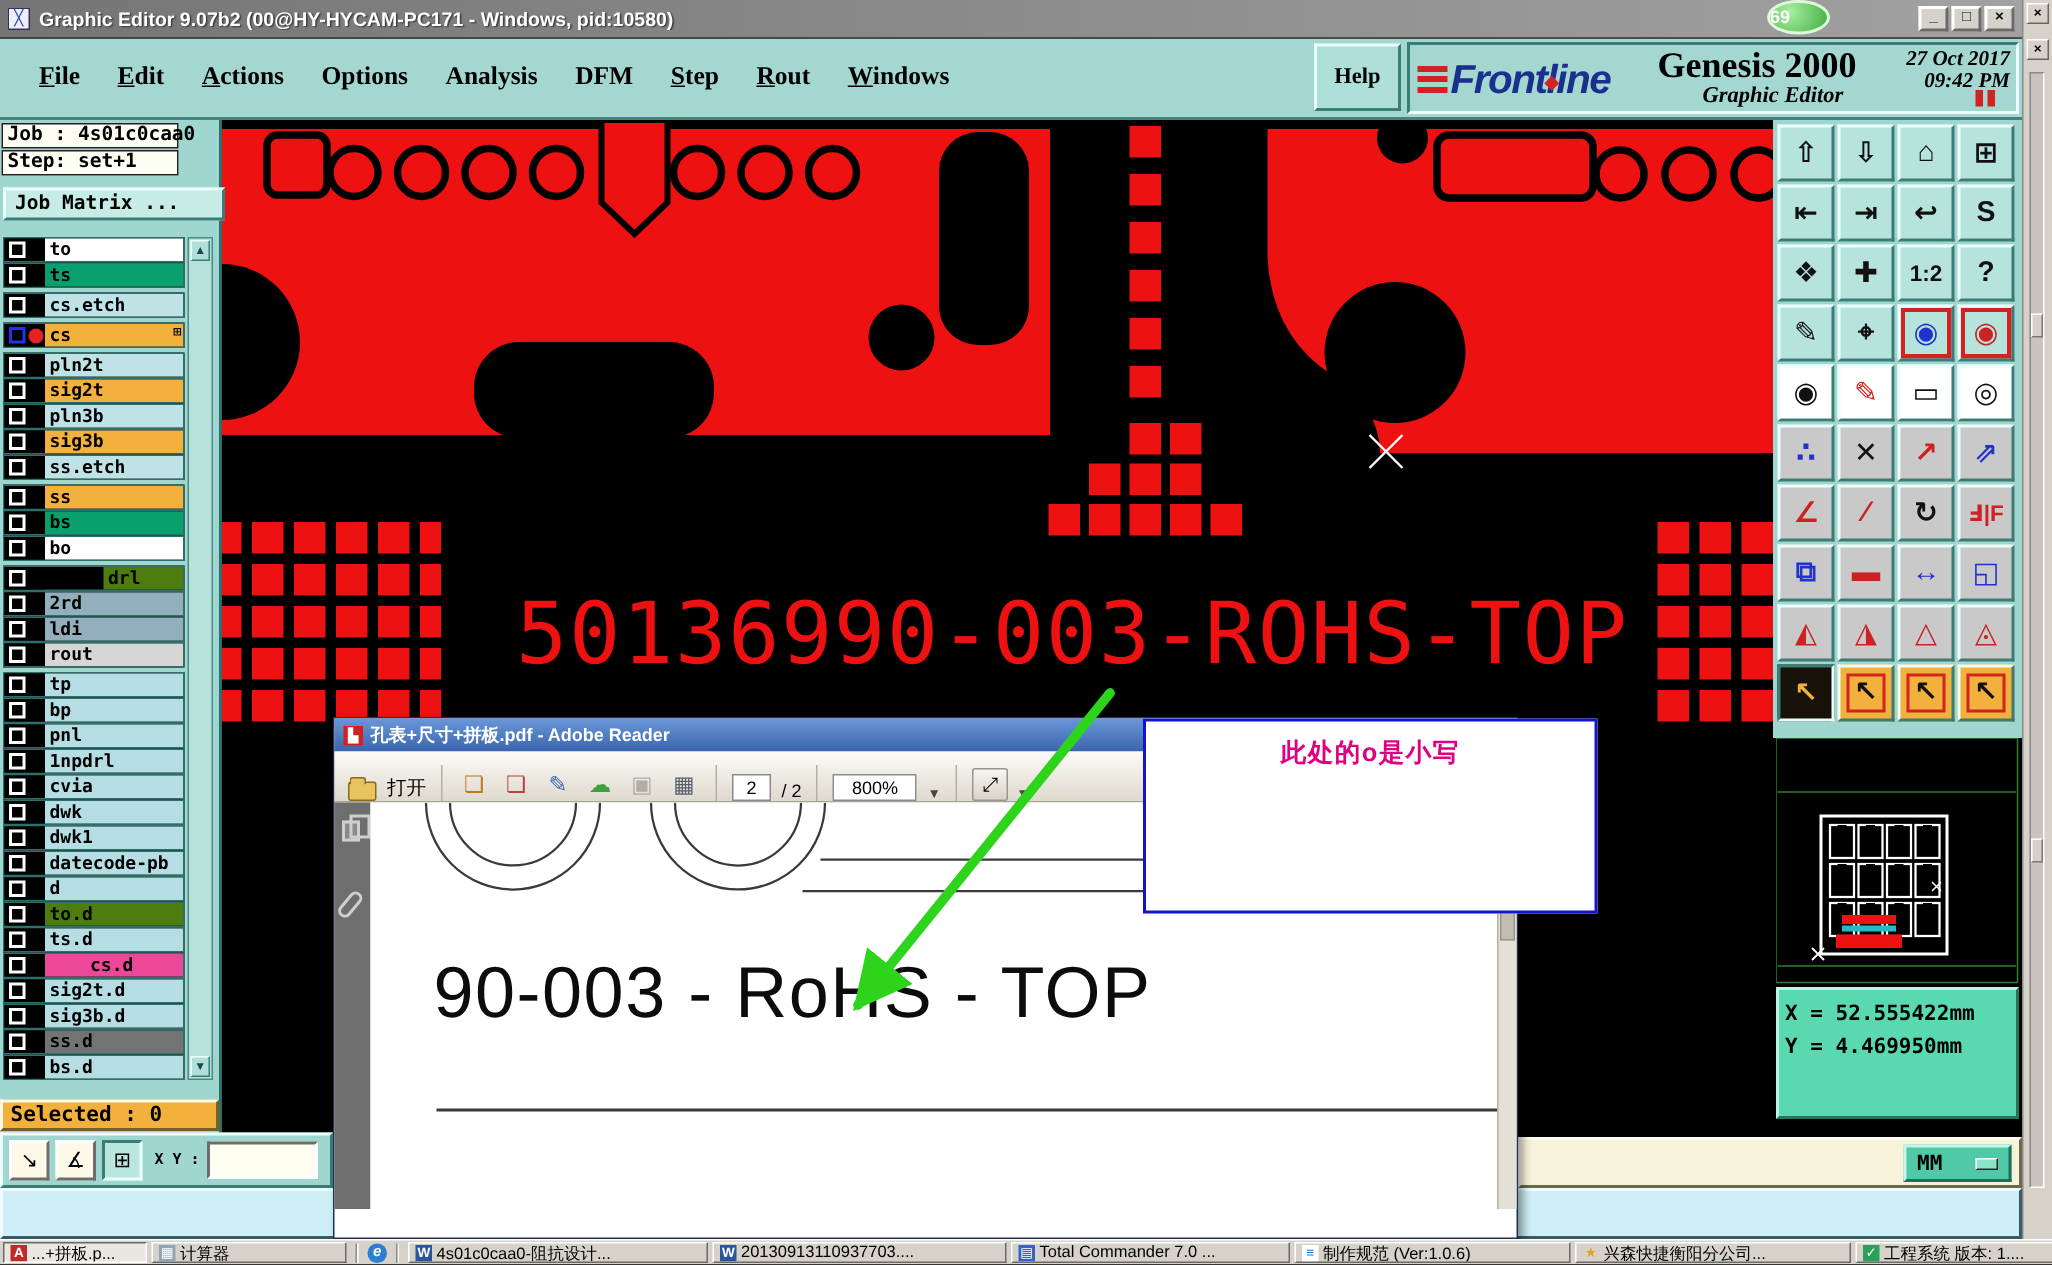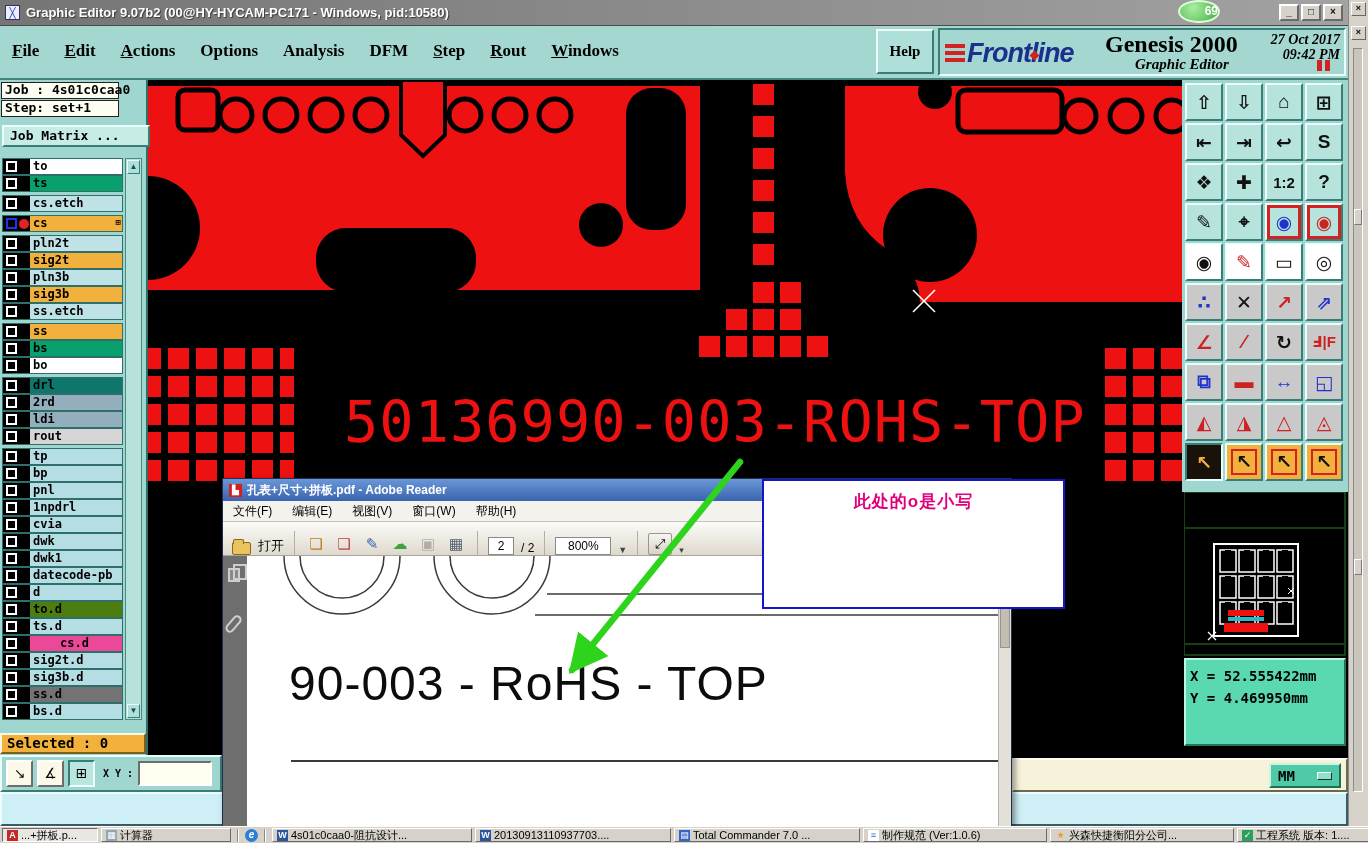--- a/index.html
+++ b/index.html
@@ -4,24 +4,24 @@
 <style>
   *{box-sizing:border-box;margin:0;padding:0}
   html,body{width:1368px;height:843px}
   body{font-family:"Liberation Sans","DejaVu Sans",sans-serif;background:#000;position:relative;overflow:hidden}
   u{text-decoration:underline}
   
   .titlebar{position:absolute;left:0;top:0;width:1348px;height:26px;background:linear-gradient(90deg,#757575,#a2a2a2);display:flex;align-items:center;padding:0 5px;border-bottom:1px solid #4a4a4a;z-index:2}
   .title-icon{width:15px;height:15px;background:#eef;border:1px solid #335;color:#2343b5;font-size:10px;line-height:13px;text-align:center;font-weight:bold;margin-right:6px}
   .title-text{color:#fff;font-weight:bold;font-size:13px;text-shadow:1px 1px 1px #3a3a3a;flex:1;white-space:nowrap;overflow:hidden}
   .win-btn{width:20px;height:17px;margin-left:2px;background:#d6d2ca;border:2px solid;border-color:#fff #6a6a6a #6a6a6a #fff;font-size:10px;line-height:11px;text-align:center;font-weight:bold;color:#111}
-  .badge{position:absolute;left:1178px;top:0;width:42px;height:23px;border-radius:50%;background:radial-gradient(circle at 35% 30%,#a9eda1,#3fae3f);border:2px solid #dcfbd6;color:#fff;font-weight:bold;font-size:12px;text-align:right;line-height:18px;z-index:6}
+  .badge{position:absolute;left:1178px;top:0;width:42px;height:23px;border-radius:50%;background:radial-gradient(circle at 35% 30%,#a9eda1,#3fae3f);border:2px solid #dcfbd6;color:#fff;font-weight:bold;font-size:12px;text-align:left;line-height:18px;z-index:6}
   
   .menubar{position:absolute;left:0;top:26px;width:1348px;height:54px;background:#a3d7d0;border-bottom:2px solid #44847e;z-index:2}
-  .menu-items{position:absolute;left:12px;top:0;height:50px;display:flex;align-items:center;gap:25px}
+  .menu-items{position:absolute;left:26px;top:0;height:50px;display:flex;align-items:center;gap:25px}
   .menu-item{font-family:"Liberation Serif","DejaVu Serif",serif;font-weight:bold;font-size:17px;color:#000;cursor:default}
   .help-btn{position:absolute;left:876px;top:3px;width:58px;height:45px;background:#aedfd8;border:2px solid;border-color:#eafffb #3a7d76 #3a7d76 #eafffb;font-family:"Liberation Serif","DejaVu Serif",serif;font-weight:bold;font-size:15px;text-align:center;line-height:40px}
   .brand{position:absolute;left:938px;top:2px;width:408px;height:48px;background:#a3d7d0;border:2px solid;border-color:#3a7d76 #eafffb #eafffb #3a7d76}
   .speed{position:absolute;left:5px;top:14px;width:20px;height:19px;background:repeating-linear-gradient(180deg,#d42222 0 4px,transparent 4px 7px)}
   .logo-text{position:absolute;left:27px;top:8px;font-style:italic;font-weight:bold;font-size:27px;color:#1b2f8c;letter-spacing:-1px}
   .logo-dot{position:absolute;left:91px;top:22px;width:7px;height:7px;background:#d42222;transform:rotate(45deg)}
   .product{position:absolute;left:165px;top:1px;font-family:"Liberation Serif","DejaVu Serif",serif;font-weight:bold;font-size:24px;color:#000}
   .brand-date{position:absolute;right:4px;top:2px;font-family:"Liberation Serif","DejaVu Serif",serif;font-style:italic;font-weight:bold;font-size:14px;text-align:right;line-height:15px}
   .subtitle{position:absolute;left:195px;bottom:1px;font-family:"Liberation Serif","DejaVu Serif",serif;font-style:italic;font-weight:bold;font-size:15px}
   .pause{position:absolute;right:14px;bottom:3px;display:flex;gap:3px}
@@ -334,21 +334,21 @@
       <div class="layer-row">
         <div class="lr-check">
           <div class="cb"></div>
         </div>
         <div class="lr-name" style="background: rgb(255, 255, 255);">bo</div>
       </div>
       <div class="layer-row gap">
         <div class="lr-check">
           <div class="cb"></div>
         </div>
-        <div class="lr-name" style="background: #0f766e;">drl</div>
+        <div class="lr-name" style="background: #4d7c0f; margin-left: 39px;">drl</div>
       </div>
       <div class="layer-row">
         <div class="lr-check">
           <div class="cb"></div>
         </div>
         <div class="lr-name" style="background: rgb(147, 174, 188);">2rd</div>
       </div>
       <div class="layer-row">
         <div class="lr-check">
           <div class="cb"></div>
@@ -648,27 +648,20 @@
     <span class="mm-ind"></span>
   </div>
 </div>
 <div class="cyan-strip"></div>
 
 <div class="pdf">
   <div class="pdf-title">
     <span class="pdf-icon">▙</span>
     <span>孔表+尺寸+拼板.pdf - Adobe Reader</span>
   </div>
-  <div class="pdf-menu" id="pdf-menu">
-      <span>文件(F)</span>
-      <span>编辑(E)</span>
-      <span>视图(V)</span>
-      <span>窗口(W)</span>
-      <span>帮助(H)</span>
-    </div>
   <div class="pdf-toolbar">
     <span class="folder"></span>
     <span>打开</span>
     <span class="pt-sep"></span>
     <span id="pdf-icons" style="display:flex;gap:6px">
         <span class="pt-icon" style="color: rgb(192, 120, 32);">❏</span>
         <span class="pt-icon" style="color: rgb(192, 64, 64);">❏</span>
         <span class="pt-icon" style="color: rgb(58, 102, 176);">✎</span>
         <span class="pt-icon" style="color: rgb(63, 160, 64);">☁</span>
         <span class="pt-icon" style="color: rgb(176, 173, 166);">▣</span>

